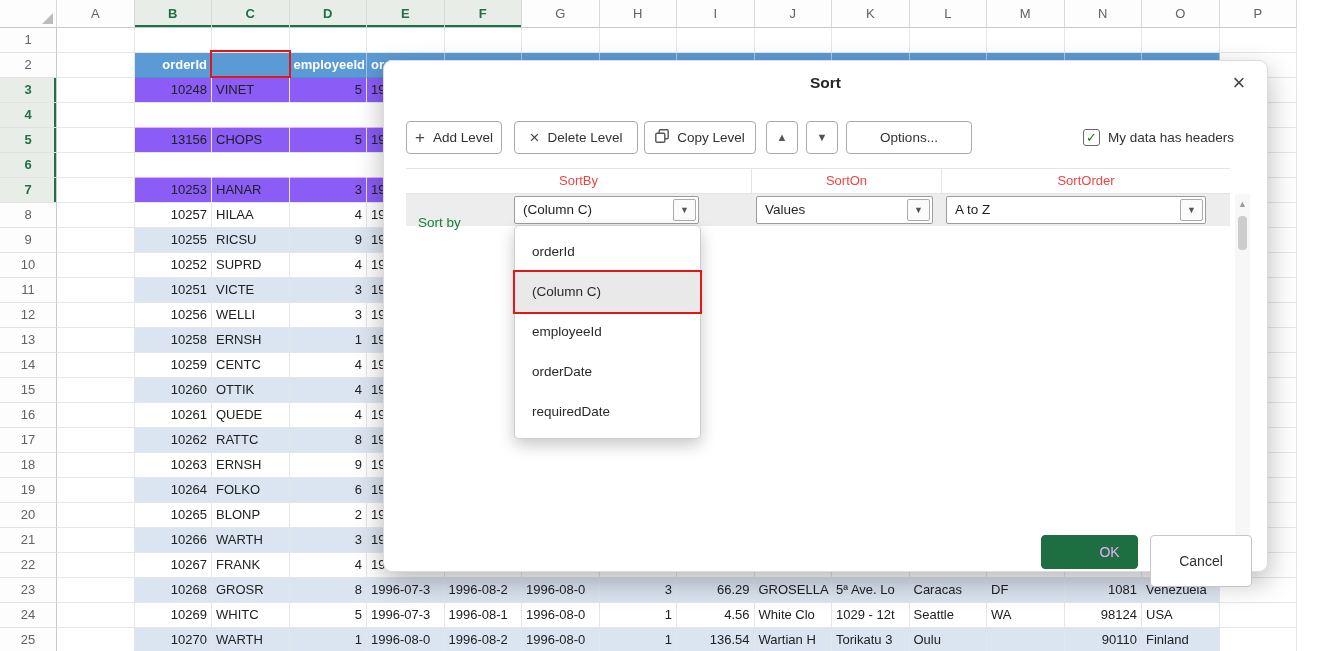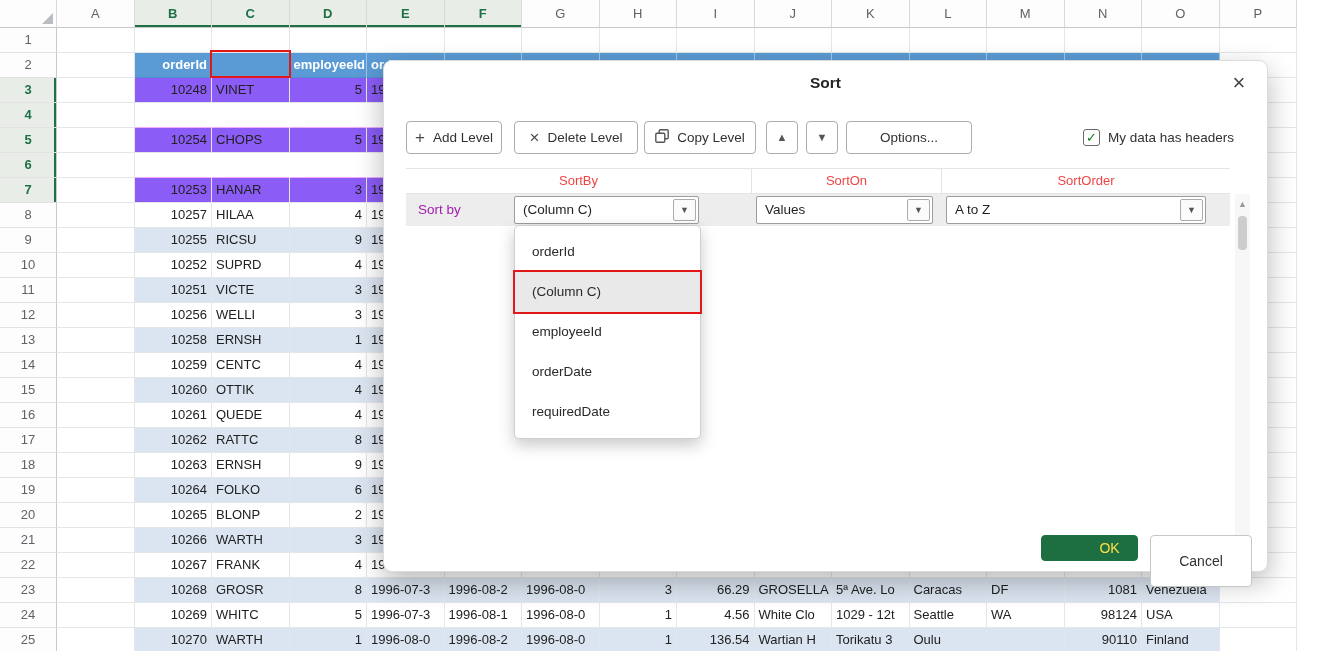--- a/index.html
+++ b/index.html
@@ -66,21 +66,21 @@
 
   .strip { position:absolute; top:107px; left:22px; width:824px; height:26px;
     border-top:1px solid #e4e4e4; border-bottom:1px solid #e4e4e4; display:flex; }
   .strip div { line-height:24px; text-align:center; font-size:13px; color:#ef4444; }
   .strip .s1 { width:345px; }
   .strip .s2 { width:190px; border-left:1px solid #e4e4e4; }
   .strip .s3 { width:289px; border-left:1px solid #e4e4e4; }
 
   .sort-row { position:absolute; top:133px; left:22px; width:824px; height:32px;
     background:#ededed; }
-  .sort-row .lbl { position:absolute; left:12px; top:0; line-height:32px; color:#a21caf; }
+  .sort-row .lbl { position:absolute; left:12px; top:13px; line-height:32px; color:#15803d; }
   .combo { position:absolute; top:2px; height:28px; background:#fff;
     border:1px solid #9d9d9d; border-radius:2px; cursor:pointer; }
   .combo .val { position:absolute; left:8px; top:0; line-height:26px; right:30px;
     white-space:nowrap; overflow:hidden; color:#1f1f1f; }
   .combo .arrow { position:absolute; top:2px; bottom:2px; right:2px; width:23px;
     border:1px solid #ababab; border-radius:2px; background:#fbfbfb; display:flex;
     align-items:center; justify-content:center; font-size:9px; color:#555; }
   .combo.c1 { left:108px; width:185px; }
   .combo.c2 { left:350px; width:177px; }
   .combo.c3 { left:540px; width:260px;padding-left:48px; }
@@ -93,22 +93,22 @@
   .dd-item.hl { background:#e9e9e9; outline:2px solid #e21717; outline-offset:0; }
 
   .vscroll { position:absolute; left:851px; top:133px; width:15px; height:372px;
     background:#f7f7f7; }
   .vscroll .a { position:absolute; left:0; width:15px; height:16px; text-align:center;
     font-size:9px; color:#999; line-height:16px; cursor:pointer; }
   .vscroll .a.up { top:2px; } .vscroll .a.dn { bottom:2px; }
   .vscroll .thumb { position:absolute; left:3px; top:22px; width:9px; height:34px;
     background:#cdcdcd; border-radius:4px; }
 
-  .btn-ok { position:absolute; left:657px; top:474px; width:97px; height:26px;
-    background:#1d6f42; color:#fde047; border:1px solid #1d6f42; border-radius:4px;
+  .btn-ok { position:absolute; left:657px; top:474px; width:97px; height:34px;
+    background:#1d6f42; color:#f0abfc; border:1px solid #1d6f42; border-radius:4px;
     font-size:14px; display:flex; align-items:center; justify-content:center; cursor:pointer;padding-left:40px; }
   .btn-cancel { position:absolute; left:766px; top:474px; width:102px; height:52px;
     background:#fff; color:#323232; border:1px solid #c6c6c6; border-radius:4px;
     font-size:14px; display:flex; align-items:center; justify-content:center; cursor:pointer; }
 </style>
 </head>
 <body>
 
 <div class="stage">
 
@@ -205,21 +205,21 @@
           <div class="cell"></div>
           <div class="cell"></div>
           <div class="cell"></div>
           <div class="cell r"></div>
           <div class="cell"></div>
           <div class="cell"></div>
         </div>
         <div class="srow">
           <div class="gut sel">5</div>
           <div class="cell"></div>
-          <div class="cell selband r">10254</div>
+          <div class="cell selband r">13156</div>
           <div class="cell selband">CHOPS</div>
           <div class="cell selband r">5</div>
           <div class="cell selband">19</div>
           <div class="cell selband"></div>
           <div class="cell band"></div>
           <div class="cell band r"></div>
           <div class="cell band r"></div>
           <div class="cell band"></div>
           <div class="cell band"></div>
           <div class="cell band"></div>

